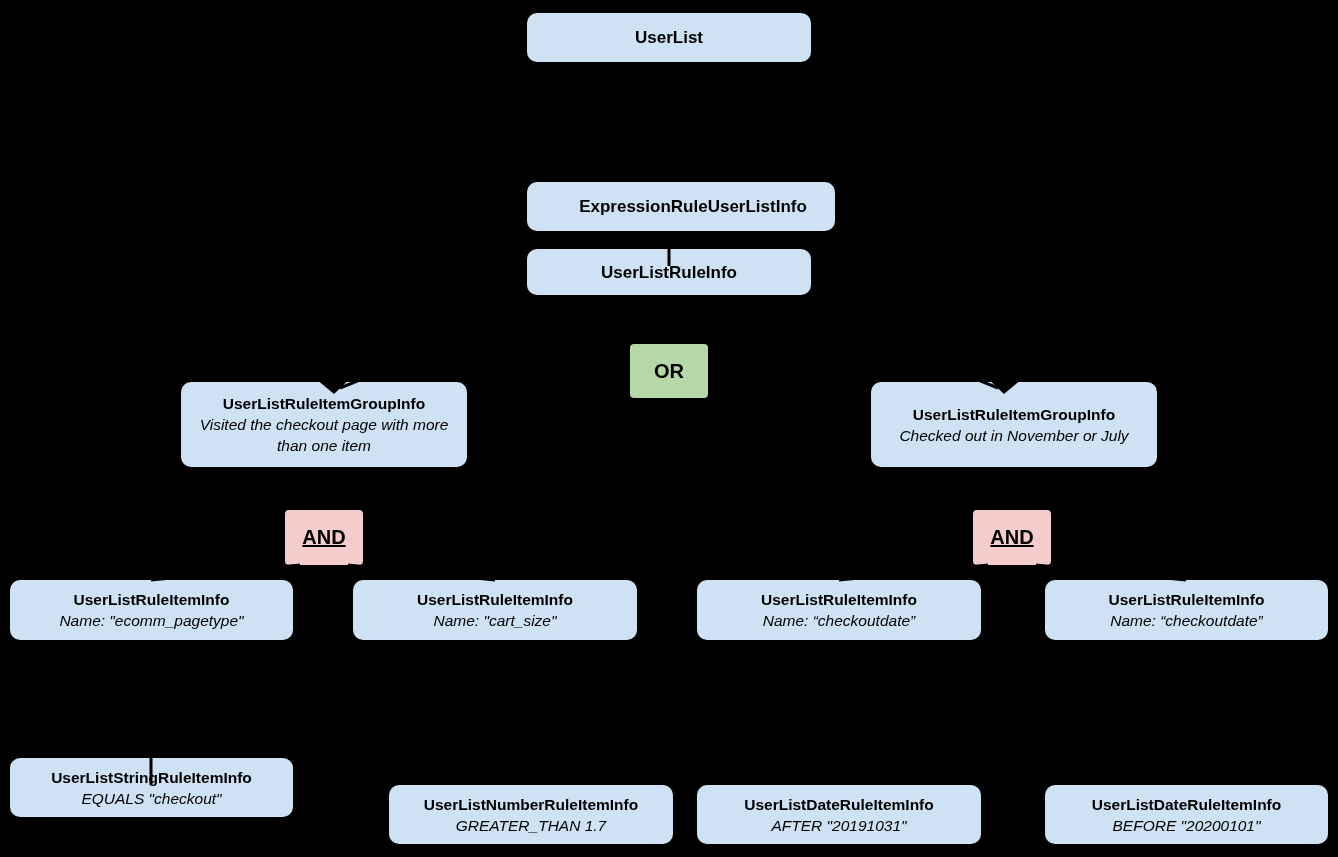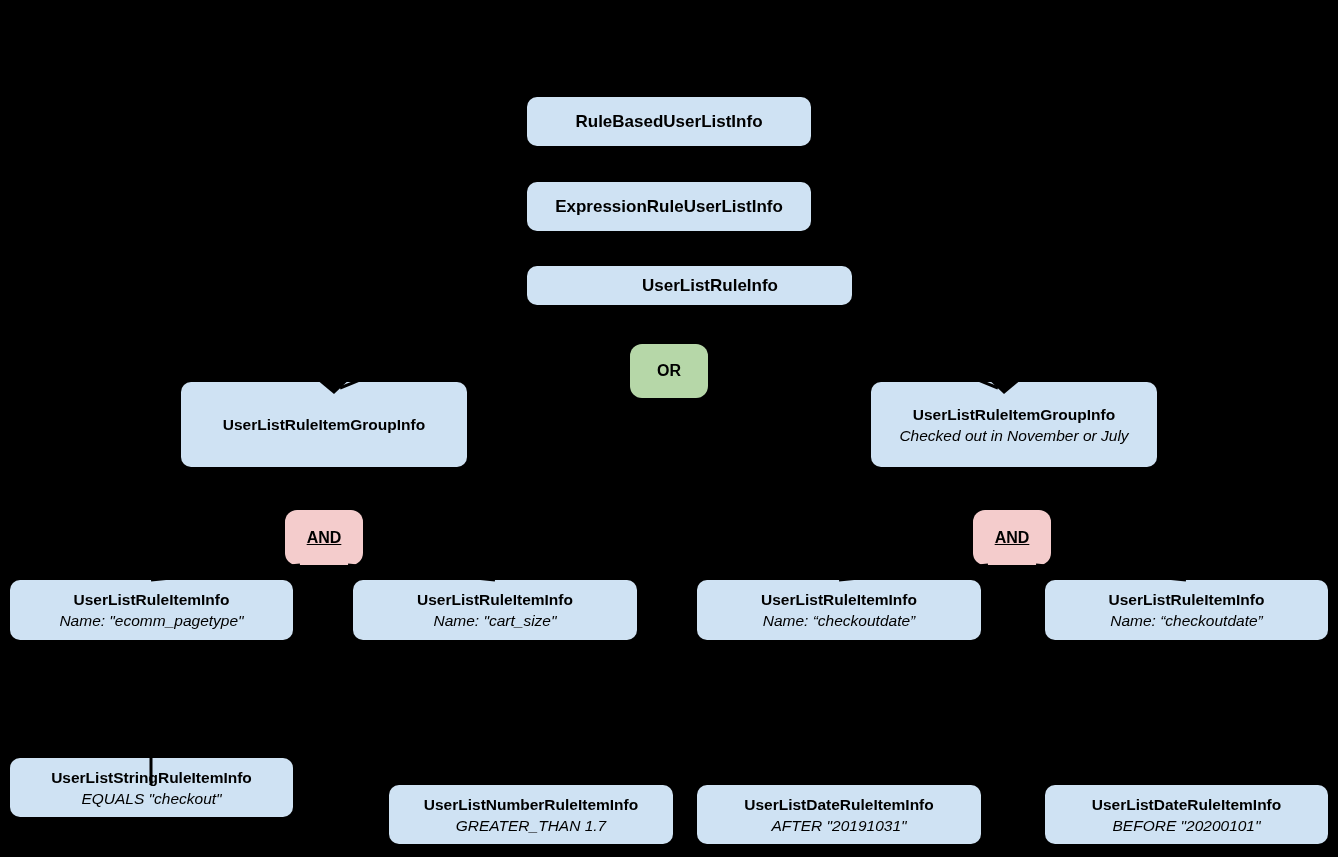--- a/index.html
+++ b/index.html
@@ -25,31 +25,31 @@
   }
   .node .title { font-weight: 700; font-size: 15.5px; }
   .node .desc  { font-style: italic; font-size: 15.5px; }
   .chain-node .title { font-size: 17px; }
   .op {
     position: absolute;
     display: flex;
     align-items: center;
     justify-content: center;
     font-weight: 700;
-    font-size: 16px;
-    border-radius: 12px;
+    font-size: 20px;
+    border-radius: 4px;
   }
   .op-or  { background: #b6d7a8; }
   .op-and { background: #f4cccc; text-decoration: underline; }
 
   
   .chain-0 { left: 527px; top: 13px;  width: 284px; height: 49px; }
   .chain-1 { left: 527px; top: 97px;  width: 284px; height: 49px; }
-  .chain-2 { left: 527px; top: 182px; width: 284px; height: 49px; }
-  .chain-3 { left: 527px; top: 266px; width: 284px; height: 39px; padding-left: 41px; }
+  .chain-2 { left: 527px; top: 182px; width: 284px; height: 49px; padding-left: 24px; }
+  .chain-3 { left: 527px; top: 249px; width: 284px; height: 46px; }
 
   .or-box      { left: 630px; top: 344px; width: 78px; height: 54px; }
   .group-left  { left: 181px; top: 382px; width: 286px; height: 85px; padding: 0 6px; box-sizing: border-box; }
   .group-right { left: 871px; top: 382px; width: 286px; height: 85px; padding: 0 6px; box-sizing: border-box; }
   .and-left    { left: 285px; top: 510px; width: 78px; height: 55px; }
   .and-right   { left: 973px; top: 510px; width: 78px; height: 55px; }
 
   .rule-0 { left: 10px;   top: 580px; width: 283px; height: 60px; }
   .rule-1 { left: 353px;  top: 580px; width: 284px; height: 60px; }
   .rule-2 { left: 697px;  top: 580px; width: 284px; height: 60px; }
@@ -65,34 +65,35 @@
     left: 0; top: 0;
     width: 1338px; height: 857px;
     pointer-events: none;
   }
 </style>
 </head>
 <body>
 
 <div id="canvas">
 
-  <div class="node chain-node chain-1">
-    <span class="title">RuleBasedUserListInfo</span>
+  <div class="node chain-node chain-0">
+    <span class="title">UserList</span>
   </div>
   <div class="node chain-node chain-2">
     <span class="title">ExpressionRuleUserListInfo</span>
   </div>
   <div class="node chain-node chain-3">
     <span class="title">UserListRuleInfo</span>
   </div>
 
   <div class="op op-or or-box">OR</div>
 
   <div class="node group-left">
     <span class="title">UserListRuleItemGroupInfo</span>
+    <span class="desc">Visited the checkout page with more than one item</span>
   </div>
   <div class="node group-right">
     <span class="title">UserListRuleItemGroupInfo</span>
     <span class="desc">Checked out in November or July</span>
   </div>
 
   <div class="op op-and and-left">AND</div>
   <div class="op op-and and-right">AND</div>
 
   <div class="node rule-0">

